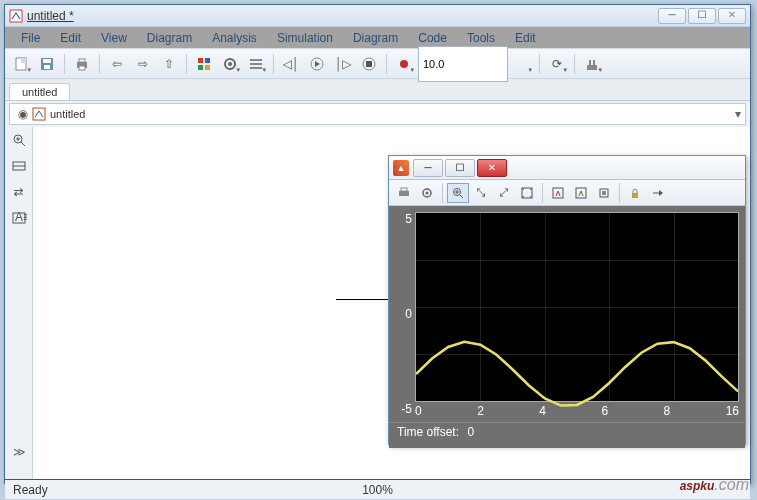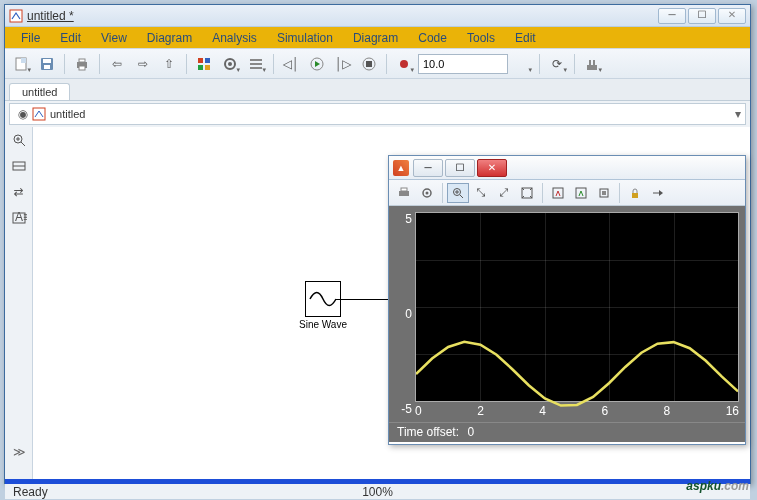--- a/index.html
+++ b/index.html
@@ -5,65 +5,65 @@
 * { box-sizing: border-box; margin: 0; padding: 0; font-family: "Segoe UI", Tahoma, sans-serif; font-size: 12px; }
 body { background: #c0d0e0; width: 757px; height: 500px; overflow: hidden; position: relative; }
 .window { position: absolute; background: #fff; border: 1px solid #6a8db3; box-shadow: 2px 2px 6px rgba(0,0,0,0.3); }
 .main-window { left: 4px; top: 4px; width: 747px; height: 480px; background: #eef2f6; border: 1px solid #3d6b9e; }
 .titlebar { height: 22px; background: linear-gradient(#eaf0f8,#d5e2f0); display: flex; align-items: center; padding: 0 4px; border-bottom: 1px solid #b8cde0; }
 .titlebar-icon { width: 14px; height: 14px; margin-right: 4px; display: inline-block; }
 .title-text { flex: 1; color: #333; text-decoration: underline; }
 .win-controls { display: flex; gap: 2px; }
 .win-btn { width: 28px; height: 16px; border: 1px solid #a0b8d0; background: linear-gradient(#f8fbfe,#e0ebf5); border-radius: 2px; text-align: center; line-height: 12px; font-size: 10px; color: #444; cursor: pointer; }
 .win-btn.close { color: #888; }
-.menubar { height: 22px; background: #eab308; display: flex; align-items: center; padding: 0 6px; border-bottom: 1px solid #d0d8e0; }
+.menubar { height: 22px; background: #a3a3a3; display: flex; align-items: center; padding: 0 6px; border-bottom: 1px solid #d0d8e0; }
 .menu-item { padding: 2px 10px; color: #2a4d7a; cursor: pointer; }
 .toolbar { height: 30px; background: linear-gradient(#f4f7fb,#e5ecf3); border-bottom: 1px solid #c8d4e0; display: flex; align-items: center; padding: 0 4px; gap: 2px; }
 .tb-btn { width: 24px; height: 24px; border: 1px solid transparent; border-radius: 2px; display: flex; align-items: center; justify-content: center; cursor: pointer; color: #555; position: relative; }
 .tb-sep { width: 1px; height: 20px; background: #c0cdd8; margin: 0 3px; }
-.tb-input { width: 90px; height: 20px; border: 1px solid #a8b8c8; padding: 2px 4px; font-size: 11px; background: #fff; }
+.tb-input { width: 90px; height: 36px; border: 1px solid #a8b8c8; padding: 2px 4px; font-size: 11px; background: #fff; }
 .dropdown-arrow { font-size: 7px; position: absolute; right: 1px; bottom: 1px; color: #666; }
 .tabs { height: 22px; background: #e8edf2; display: flex; align-items: flex-end; padding: 0 4px; border-bottom: 1px solid #c0cdd8; }
 .tab { padding: 2px 12px; background: #fff; border: 1px solid #c0cdd8; border-bottom: none; border-radius: 3px 3px 0 0; font-size: 11px; color: #333; cursor: pointer; }
 .breadcrumb-bar { height: 22px; background: #fff; border: 1px solid #c0cdd8; margin: 2px 4px; display: flex; align-items: center; padding: 0 4px; }
 .bc-icon { width: 14px; height: 14px; margin-right: 4px; }
 .bc-text { flex: 1; color: #333; font-size: 11px; }
 .bc-arrow { color: #666; }
 .work-area { display: flex; height: 352px; }
 .side-toolbar { width: 28px; background: #eef2f6; border-right: 1px solid #c8d4e0; display: flex; flex-direction: column; align-items: center; padding-top: 2px; gap: 4px; }
 .side-btn { width: 22px; height: 22px; display: flex; align-items: center; justify-content: center; cursor: pointer; color: #555; border-radius: 2px; }
 .canvas { flex: 1; background: #fff; position: relative; }
 .block { position: absolute; text-align: center; }
 .block-icon { width: 36px; height: 36px; border: 1px solid #000; background: #fff; display: flex; align-items: center; justify-content: center; margin: 0 auto; }
 .block-label { font-size: 10px; color: #000; margin-top: 2px; }
 .block-line { position: absolute; height: 1px; background: #000; }
-.statusbar { height: 20px; background: #eef2f6; border-top: 5px solid #1d4ed8; display: flex; align-items: center; padding: 0 8px; font-size: 11px; color: #333; }
+.statusbar { height: 20px; background: #eef2f6; border-top: 1px solid #1d4ed8; display: flex; align-items: center; padding: 0 8px; font-size: 11px; color: #333; }
 .status-zoom { position: absolute; left: 50%; transform: translateX(-50%); }
 .scope-window { left: 388px; top: 155px; width: 358px; height: 290px; }
 .scope-titlebar { height: 24px; background: linear-gradient(#fdfdfd,#e8eef5); border-bottom: 1px solid #b0c4d8; display: flex; align-items: center; padding: 0 4px; }
 .scope-title-icon { width: 16px; height: 16px; margin-right: 4px; background: linear-gradient(45deg,#d04020,#f08040); border-radius: 2px; display: flex; align-items: center; justify-content: center; color: #fff; font-size: 9px; font-weight: bold; }
 .scope-controls { display: flex; gap: 2px; }
 .scope-win-btn { width: 30px; height: 18px; border: 1px solid #a8b8c8; background: linear-gradient(#f8fafc,#e0e8f0); border-radius: 2px; display: flex; align-items: center; justify-content: center; font-size: 10px; cursor: pointer; }
 .scope-win-btn.close { background: linear-gradient(#f08080,#d03030); color: #fff; border-color: #a02020; }
 .scope-toolbar { height: 26px; background: linear-gradient(#f6f8fb,#e8eef5); border-bottom: 1px solid #c0cdd8; display: flex; align-items: center; padding: 0 4px; gap: 1px; }
 .scope-tb-btn { width: 22px; height: 20px; border: 1px solid transparent; display: flex; align-items: center; justify-content: center; cursor: pointer; font-size: 11px; color: #444; }
 .scope-tb-btn.active { border: 1px solid #8aa5c0; background: #dae8f5; }
 .scope-plot-area { background: #707070; padding: 6px; height: 216px; }
 .plot-container { display: flex; height: 100%; }
 .y-axis { width: 20px; display: flex; flex-direction: column; justify-content: space-between; align-items: flex-end; color: #fff; font-size: 10px; padding-right: 3px; }
 .plot-inner { flex: 1; display: flex; flex-direction: column; }
 .plot-box { flex: 1; background: #000; border: 1px solid #aaa; position: relative; }
 .x-axis { height: 14px; display: flex; justify-content: space-between; color: #fff; font-size: 10px; padding-top: 2px; }
 .grid-line-h { position: absolute; left: 0; right: 0; height: 1px; background: rgba(255,255,255,0.12); }
 .grid-line-v { position: absolute; top: 0; bottom: 0; width: 1px; background: rgba(255,255,255,0.12); }
 .sine-path { position: absolute; inset: 0; }
-.scope-status { height: 20px; background: #707070; color: #fff; font-size: 10px; padding: 2px 8px; border-top: 1px solid #888; }
+.scope-status { height: 26px; background: #707070; color: #fff; font-size: 10px; padding: 2px 8px; border-top: 1px solid #888; }
 .chevron { position: absolute; left: 8px; bottom: 24px; color: #666; cursor: pointer; }
 .watermark { position: absolute; right: 8px; bottom: 4px; font-family: Arial; font-weight: bold; font-style: italic; font-size: 22px; }
-.watermark .a { color: #14532d; } .watermark .b { color: #999; font-size: 12px; font-weight: bold; }
+.watermark .a { color: #7f1d1d; } .watermark .b { color: #999; font-size: 16px; font-weight: normal; }
 </style>
 </head>
 <body>
 
 <div class="window main-window">
   <div class="titlebar">
     <span class="titlebar-icon">
       <svg width="14" height="14">
           <rect x="1" y="1" width="12" height="12" fill="#fff" stroke="#d04020"></rect>
           <path d="M3 10 L7 4 L11 10" stroke="#3060c0" fill="none" stroke-width="1.2"></path>
@@ -212,28 +212,20 @@
         </div>
       <div class="side-btn">⇄</div>
       <div class="side-btn">
           <svg width="16" height="16">
             <rect x="2" y="3" width="12" height="10" fill="none" stroke="#555"></rect>
             <text x="4" y="11" font-size="8" fill="#555">A≡</text>
           </svg>
         </div>
     </div>
     <div class="canvas">
-      <div class="block" style="left:266px;top:154px">
-        <div class="block-icon">
-          <svg width="30" height="30">
-              <path d="M2 15 Q9 2 15 15 Q21 28 28 15" fill="none" stroke="#000" stroke-width="1.5"></path>
-            </svg>
-        </div>
-        <div class="block-label">Sine Wave</div>
-      </div>
       <div class="block-line" style="left:303px;top:172px;width:60px"></div>
     </div>
   </div>
 
   <span class="chevron">≫</span>
 
   <div class="statusbar">
     <span>Ready</span>
     <span class="status-zoom">100%</span>
   </div>

